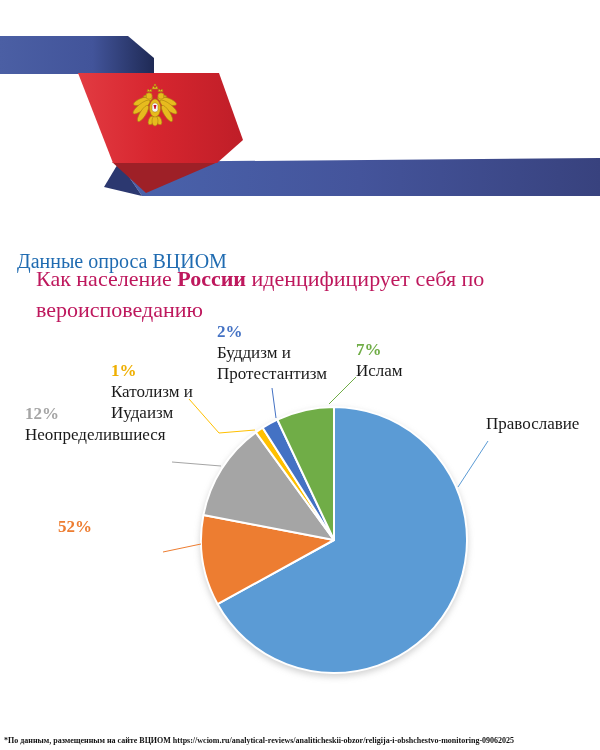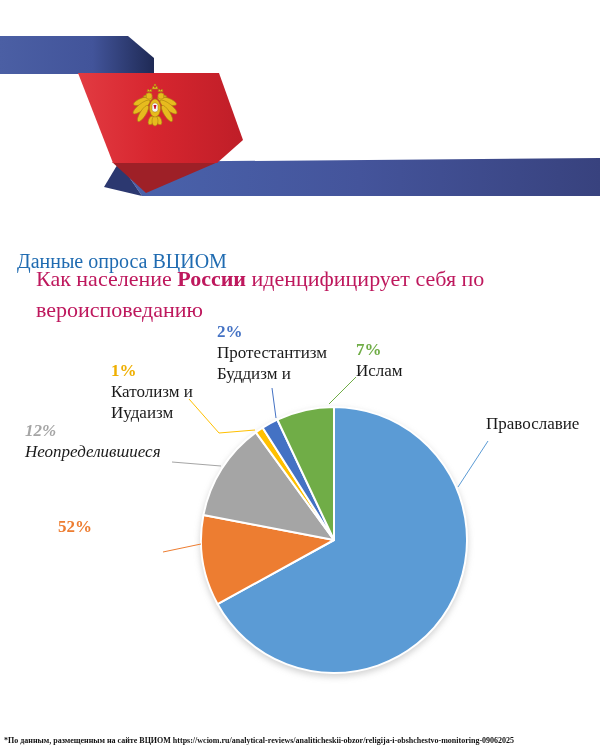--- a/index.html
+++ b/index.html
@@ -112,33 +112,33 @@
     <polyline points="272,388 276,418" fill="none" stroke="#4472C4" stroke-width="1"></polyline>
     <polyline points="356,377 329,404" fill="none" stroke="#70AD47" stroke-width="1"></polyline>
   </svg>
 <div id="pie-labels">
     <div class="pie-label" style="left: 486px; top: 413px;">
       <div>Православие</div>
     </div>
     <div class="pie-label" style="left: 58px; top: 516px;">
       <span class="pct bold" style="color: rgb(237, 125, 49);">52%</span>
     </div>
-    <div class="pie-label" style="left: 25px; top: 420px; font-style: italic;">
+    <div class="pie-label" style="left: 25px; top: 403px;">
       <span class="pct bold" style="color: rgb(165, 165, 165);">12%</span>
       <div>Неопределившиеся</div>
     </div>
     <div class="pie-label" style="left: 111px; top: 360px;">
       <span class="pct bold" style="color: rgb(239, 175, 0);">1%</span>
       <div>Католизм и</div>
       <div>Иудаизм</div>
     </div>
     <div class="pie-label" style="left: 217px; top: 321px;">
       <span class="pct bold" style="color: rgb(68, 114, 196);">2%</span>
+      <div>Буддизм и</div>
       <div>Протестантизм</div>
-      <div>Буддизм и</div>
     </div>
     <div class="pie-label" style="left: 356px; top: 339px;">
       <span class="pct bold" style="color: rgb(112, 173, 71);">7%</span>
       <div>Ислам</div>
     </div>
   </div>
 
 <div class="source-note">*По данным, размещенным на сайте ВЦИОМ https://wciom.ru/analytical-reviews/analiticheskii-obzor/religija-i-obshchestvo-monitoring-09062025</div>
 
 </body></html>

